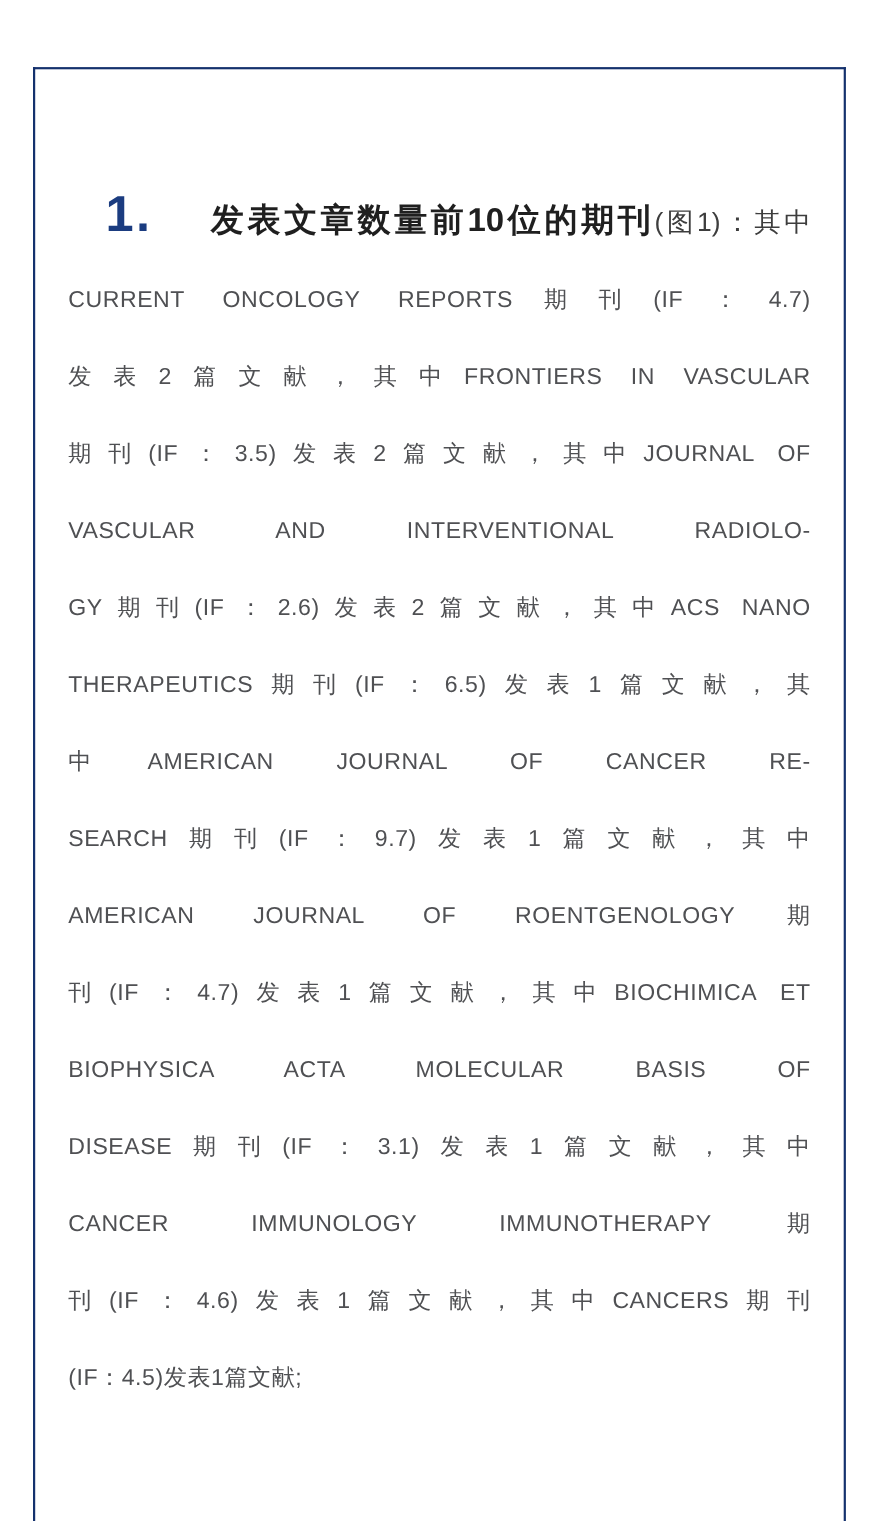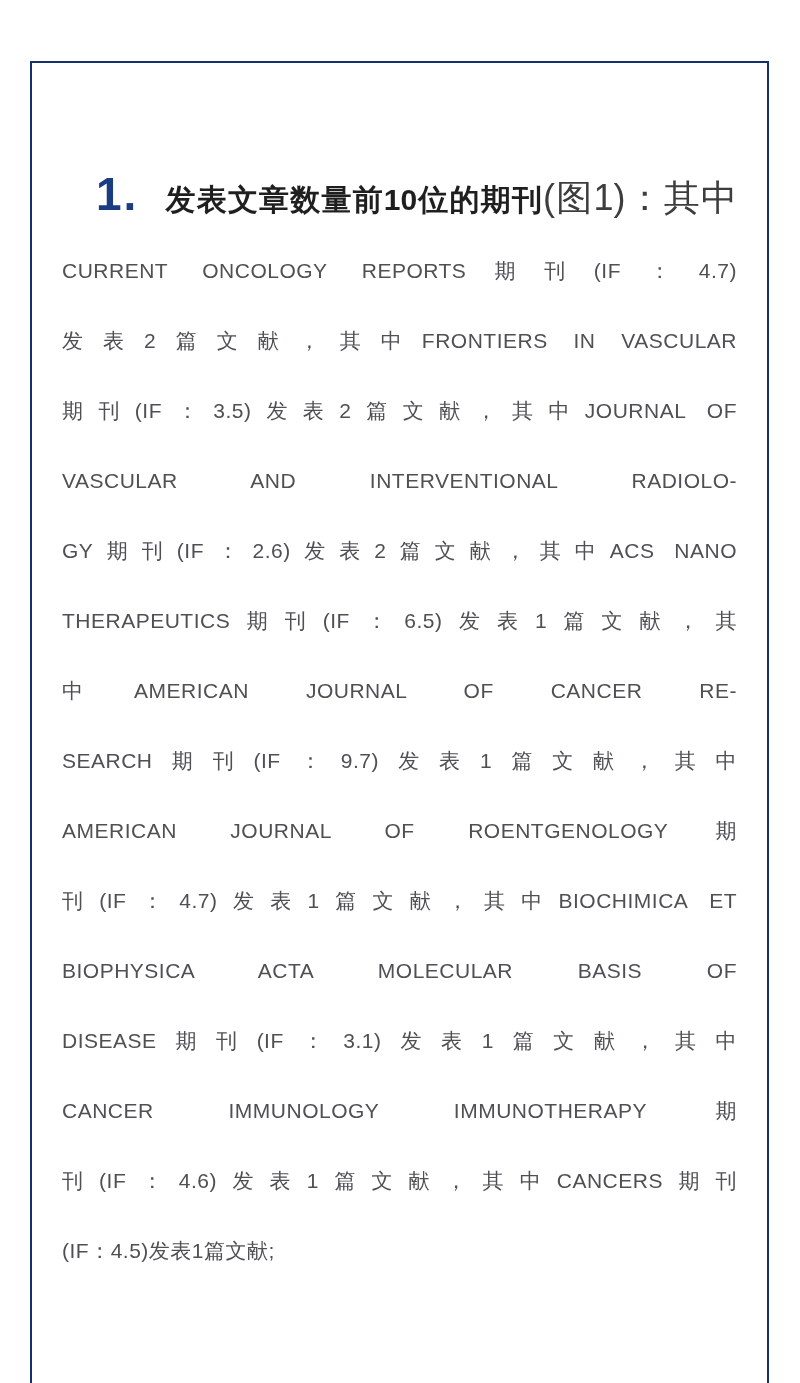--- a/index.html
+++ b/index.html
@@ -42,23 +42,24 @@
     font-size: 46px;
     font-weight: 700;
     color: var(--accent-color, #1b3c80);
     margin-right: 26px;
     letter-spacing: 2px;
   }
   .heading-bold {
     font-size: 30px;
     font-weight: 700;
     color: var(--heading-color, #1f1f1f);
+    margin-left: 24px;
   }
   .heading-rest {
-    font-size: 36px;
+    font-size: 24px;
     font-weight: 400;
     color: var(--heading-rest-color, #3d3d3d);
   }
   .text-line {
     font-size: 21px;
     line-height: 70px;
     color: var(--body-color, #4f5053);
     text-align: justify;
     text-align-last: justify;
     letter-spacing: 0.5px;

